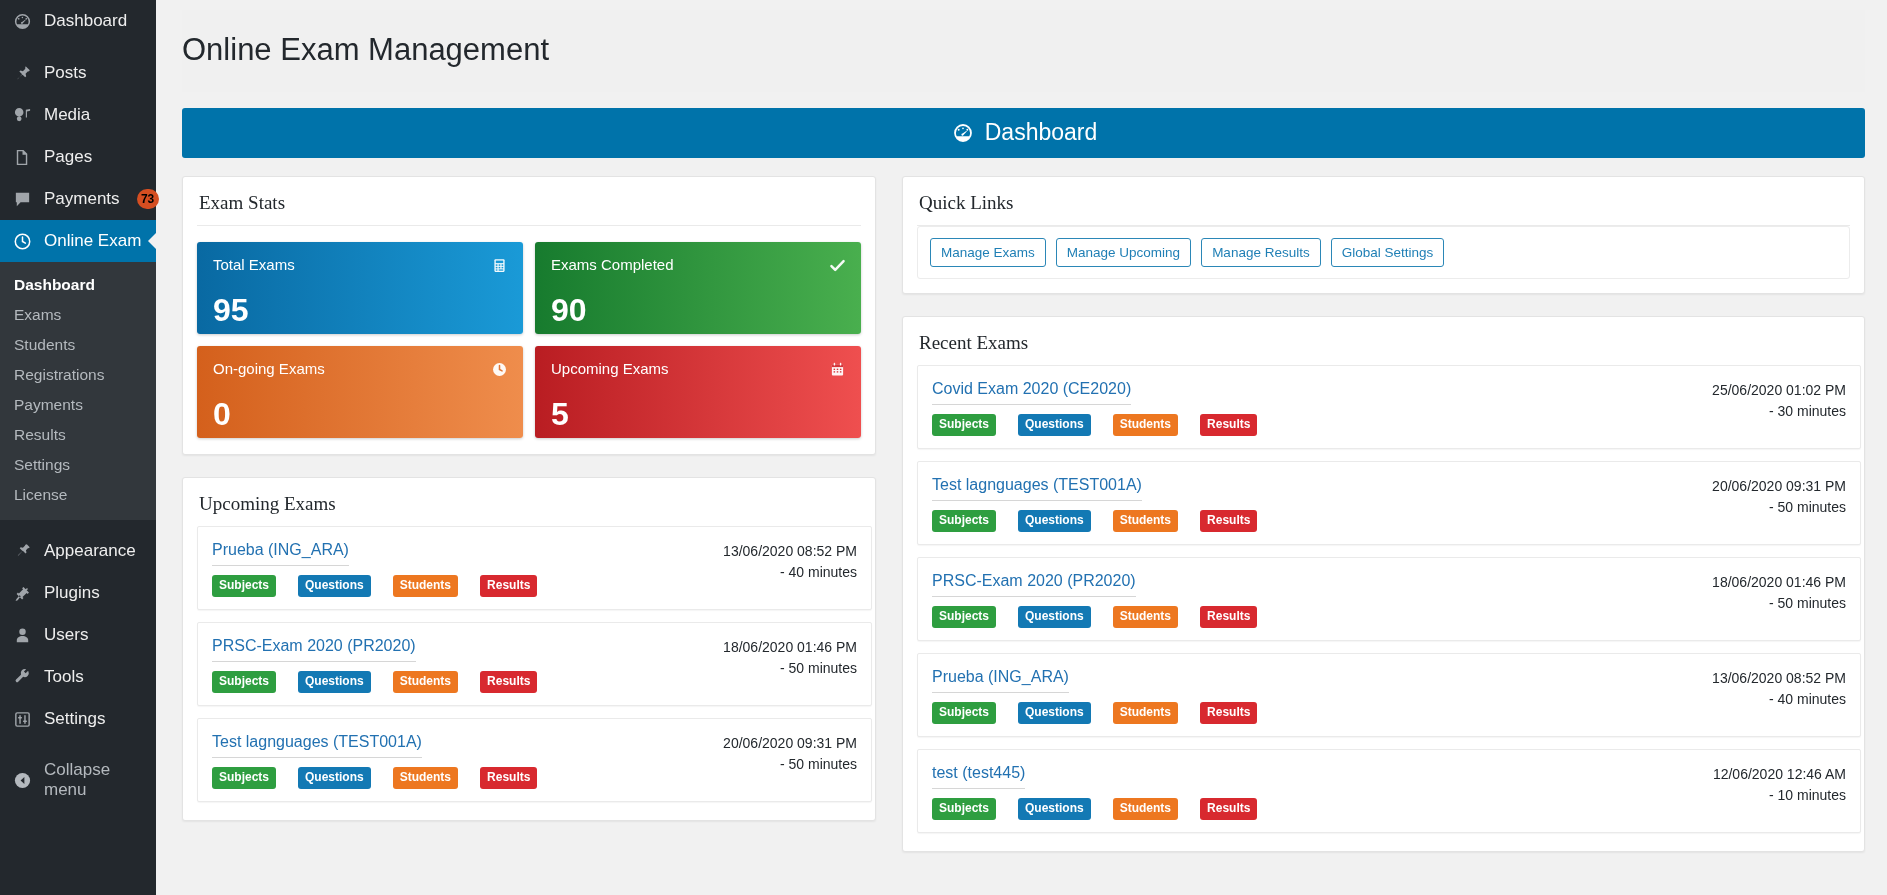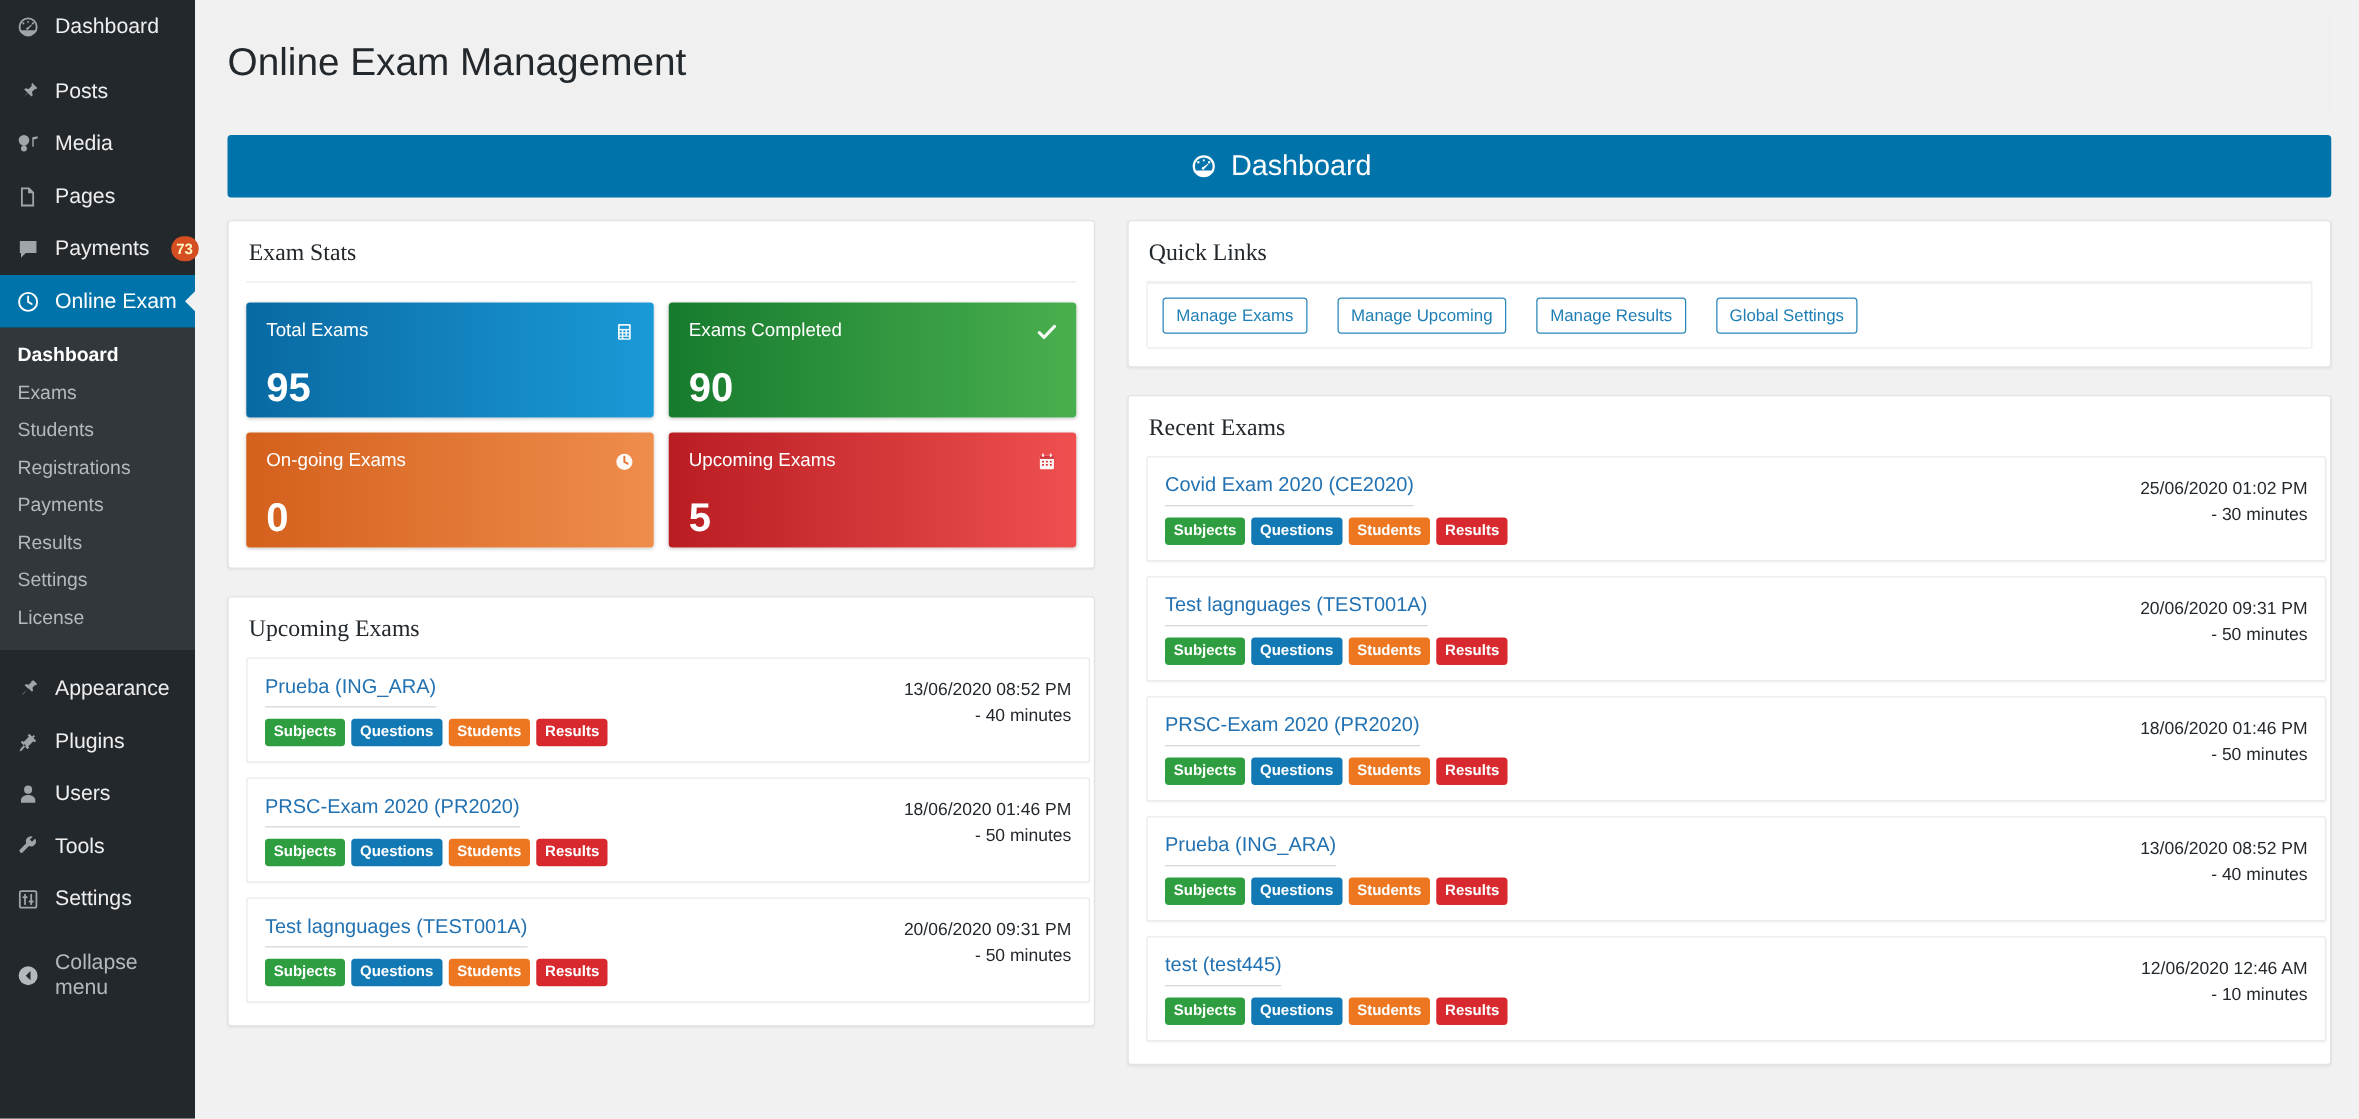--- a/index.html
+++ b/index.html
@@ -64,21 +64,21 @@
     font-size: 15.5px;
     color: #b4b9be;
     text-decoration: none;
     line-height: 18px;
   }
   .submenu a.cur { color: #fff; font-weight: bold; }
   .badge-count {
     display: inline-flex;
     align-items: center; justify-content: center;
     background: #d54e21;
-    color: #fef9c3;
+    color: #000000;
     font-size: 12px;
     font-weight: bold;
     min-width: 22px;
     height: 20px;
     border-radius: 10px;
     padding: 0 6px;
     margin-left: 6px;
   }
   .collapse-row { color: #b4b9be; }
   .collapse-row .mi { color:#b4b9be; }
@@ -156,21 +156,21 @@
     width: 20px; height: 20px;
     display: inline-flex; align-items: center; justify-content: center;
   }
   .c-blue   { background: linear-gradient(to right, #0969a2, #1a9ad7); }
   .c-green  { background: linear-gradient(to right, #177b2e, #49af4e); }
   .c-orange { background: linear-gradient(to right, #d4601c, #ef8d4c); }
   .c-red    { background: linear-gradient(to right, #b91d22, #ef4f4f); }
 
   
   .ql-box { border: 1px solid #ececec; border-radius: 3px; margin: 0 14px 14px 14px; padding: 11px 12px; }
-  .ql-row { display: flex; gap: 24px; }
+  .ql-row { display: flex; gap: 10px; }
   .ql-btn {
     border: 1px solid #2b87b7;
     color: #1f7fb5;
     background: #fff;
     border-radius: 3px;
     font-size: 13.5px;
     padding: 6px 10px;
     cursor: pointer;
     font-family: "Liberation Sans", sans-serif;
     white-space: nowrap;
@@ -191,21 +191,21 @@
   }
   .exam-left { min-width: 0; }
   .exam-name {
     color: #2271b1;
     font-size: 16px;
     text-decoration: none;
     display: inline-block;
     border-bottom: 1px solid #d6d6d6;
     padding-bottom: 6px;
   }
-  .tag-row { margin-top: 9px; display: flex; gap: 5px; }
+  .tag-row { margin-top: 9px; display: flex; gap: 22px; }
   .tag {
     color: #fff;
     font-size: 12px;
     font-weight: bold;
     padding: 4px 7px 5px 7px;
     border-radius: 3px;
     cursor: pointer;
     line-height: 13px;
     display: inline-block;
   }

